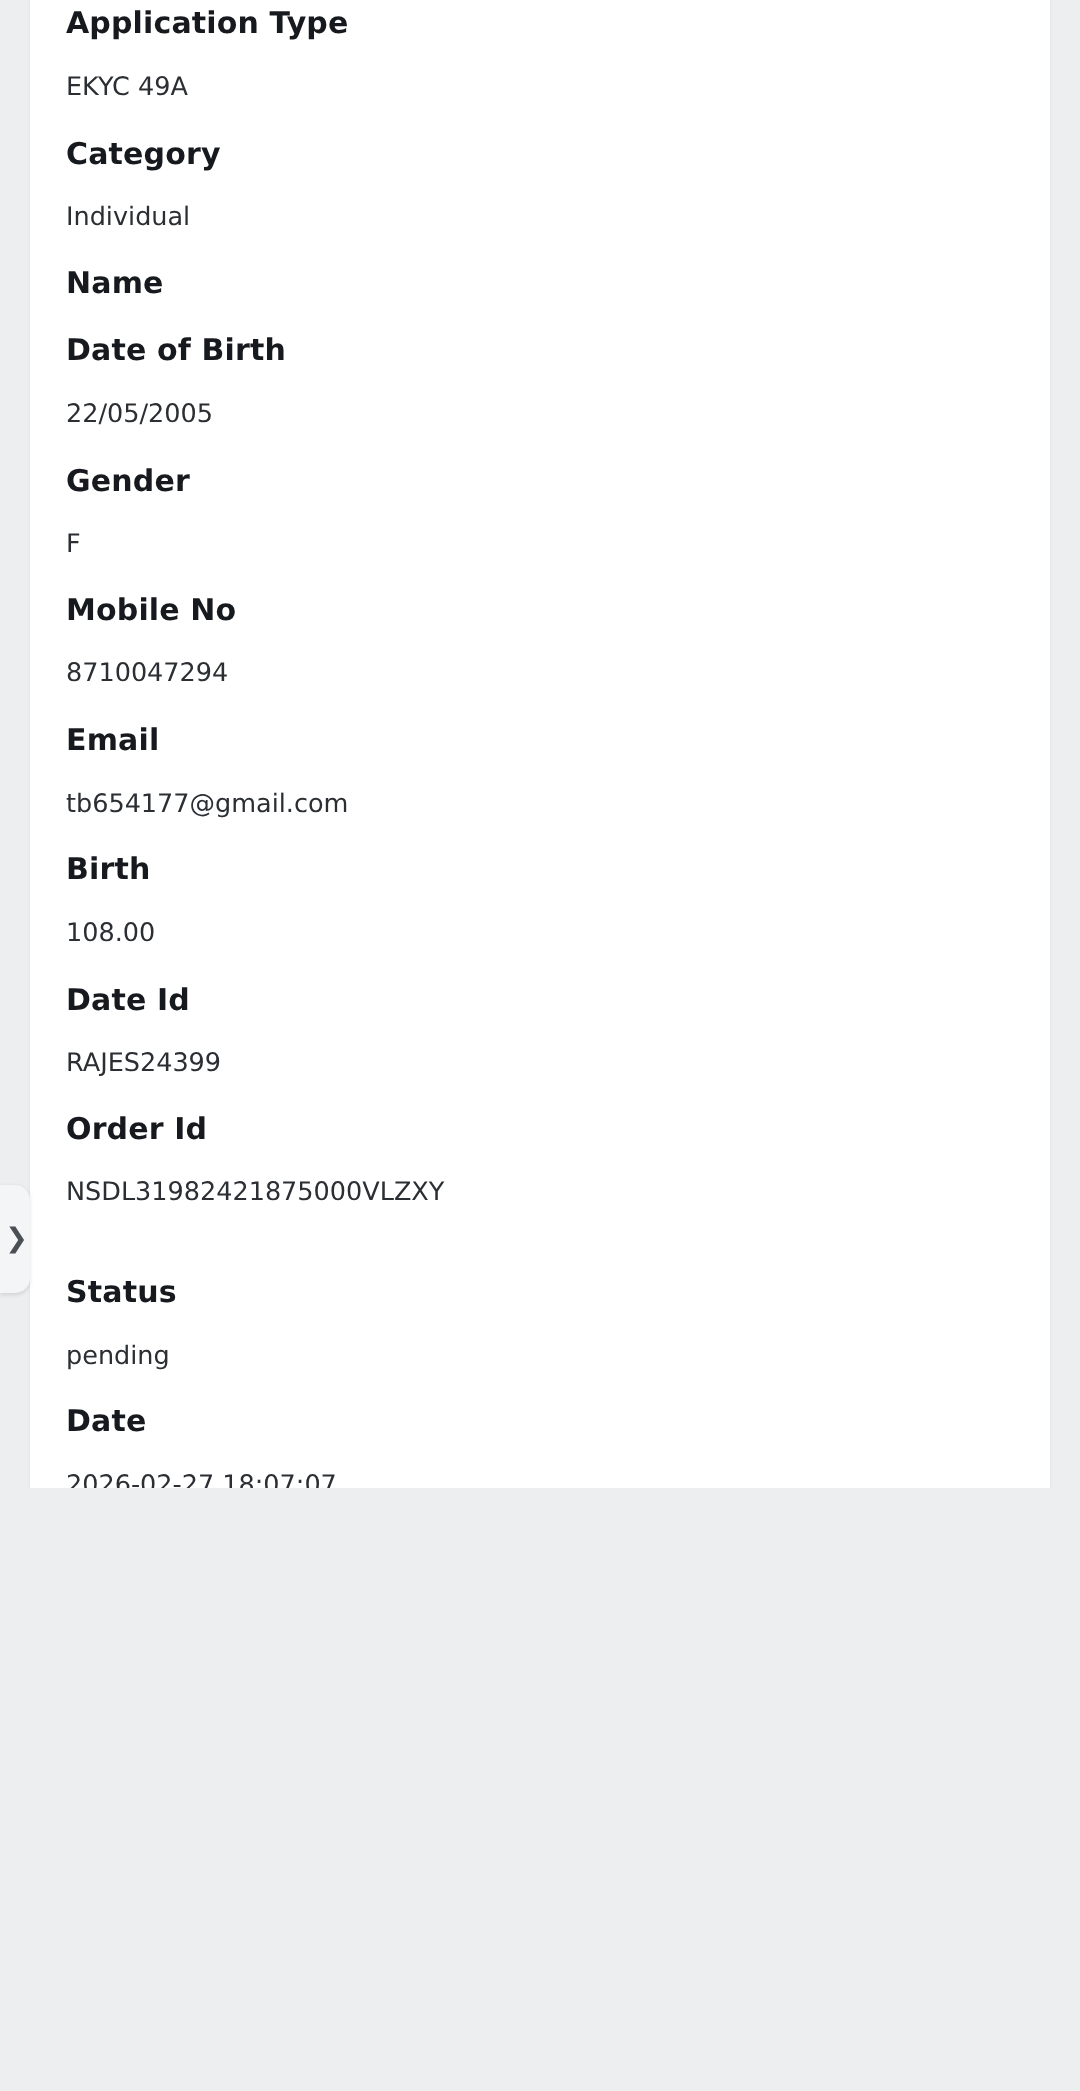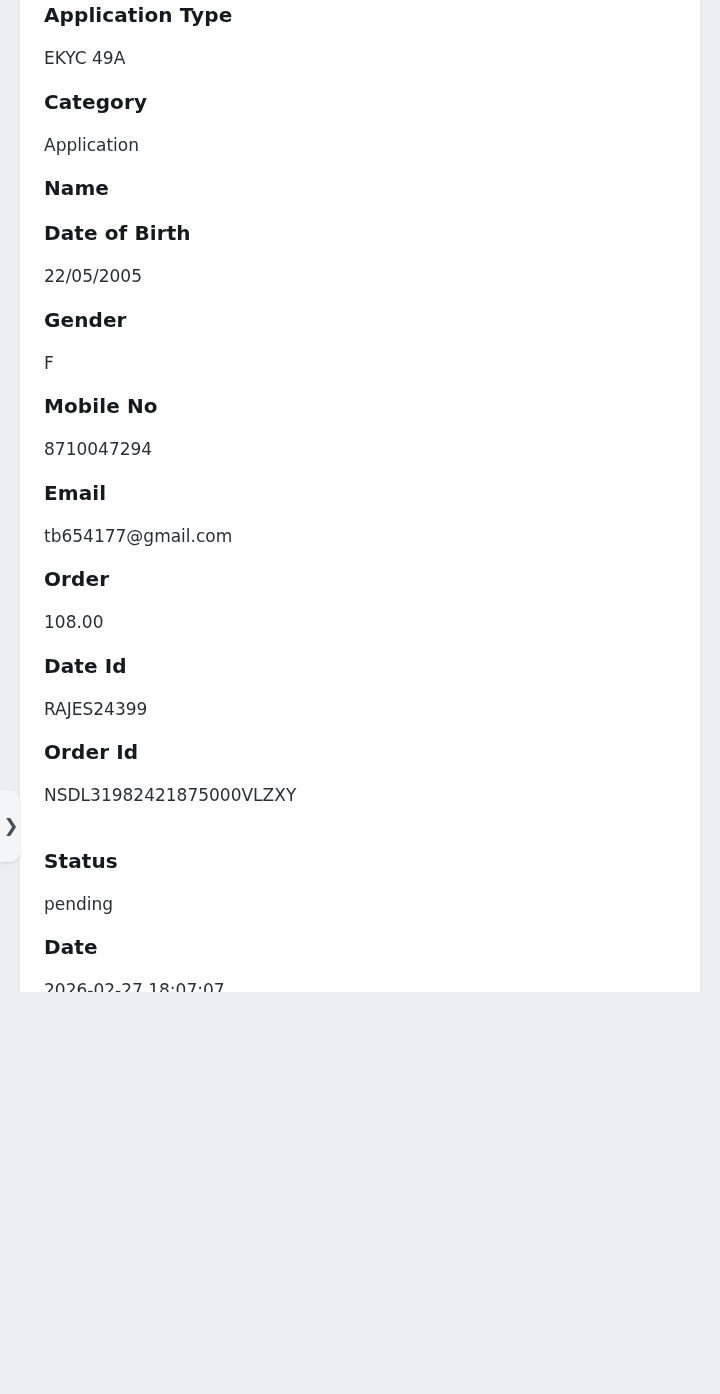--- a/index.html
+++ b/index.html
@@ -94,21 +94,21 @@
   <div class="card">
     <div class="detail-list">
 
       <div class="row">
         <div class="label">Application Type</div>
         <div class="value">EKYC 49A</div>
       </div>
 
       <div class="row">
         <div class="label">Category</div>
-        <div class="value">Application</div>
+        <div class="value">Individual</div>
       </div>
 
       <div class="row">
         <div class="label">Name</div>
       </div>
 
       <div class="row">
         <div class="label">Date of Birth</div>
         <div class="value">22/05/2005</div>
       </div>
@@ -122,21 +122,21 @@
         <div class="label">Mobile No</div>
         <div class="value">8710047294</div>
       </div>
 
       <div class="row">
         <div class="label">Email</div>
         <div class="value">tb654177@gmail.com</div>
       </div>
 
       <div class="row">
-        <div class="label">Order</div>
+        <div class="label">Birth</div>
         <div class="value">108.00</div>
       </div>
 
       <div class="row">
         <div class="label">Date Id</div>
         <div class="value">RAJES24399</div>
       </div>
 
       <div class="row">
         <div class="label">Order Id</div>

